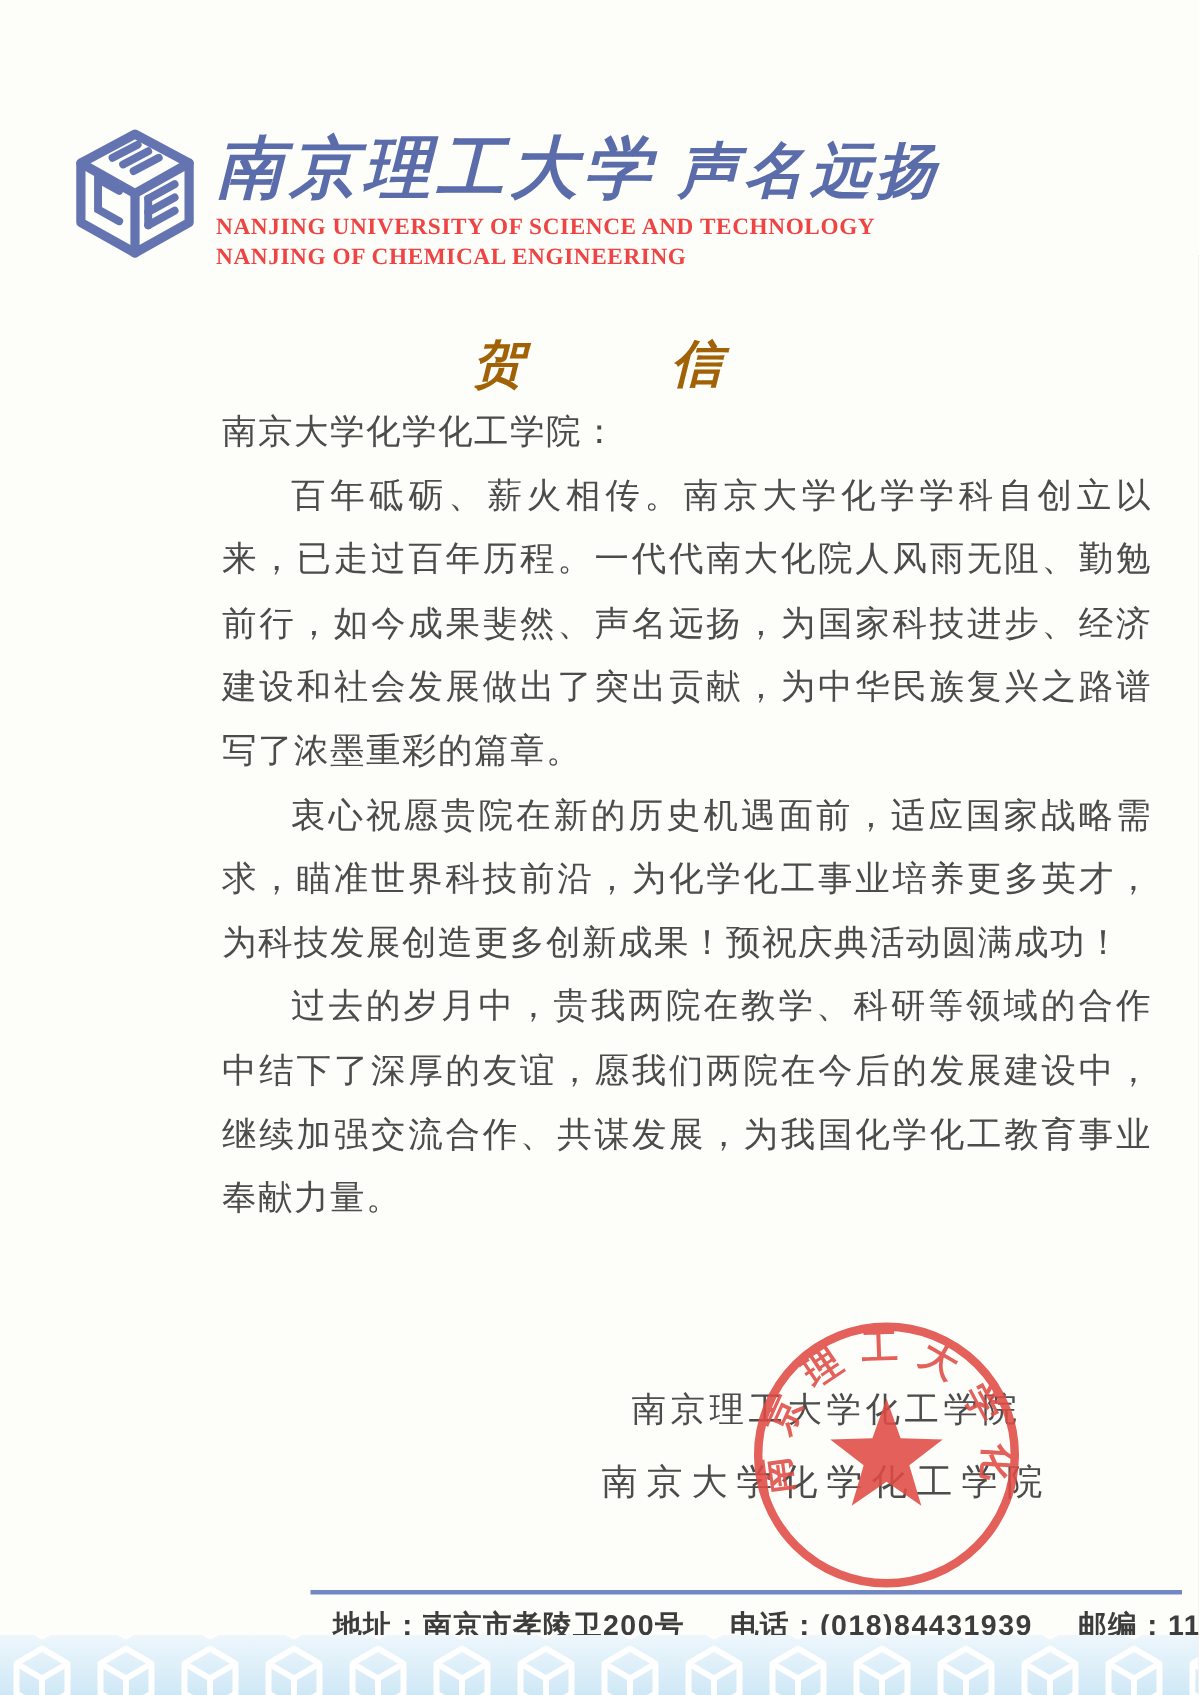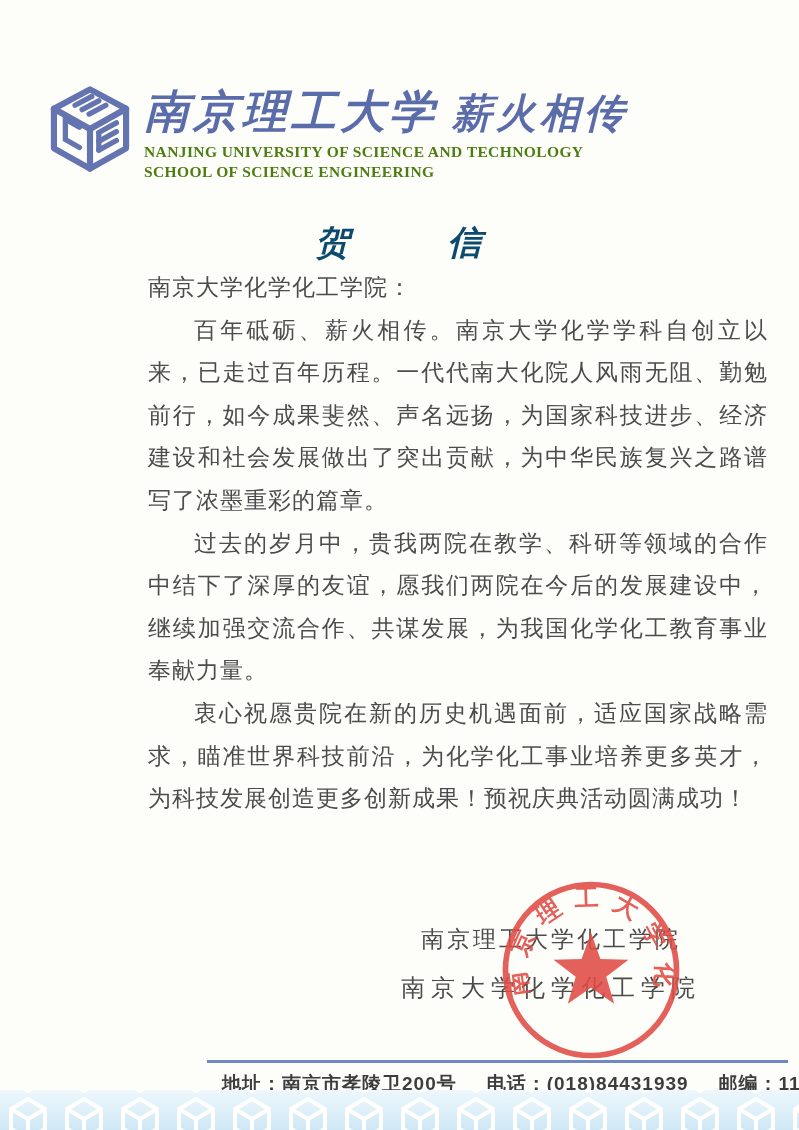--- a/index.html
+++ b/index.html
@@ -20,30 +20,30 @@
   .cn-title {
     font-size:45px; line-height:1.15;
     color:#5b6cab; font-weight:bold;
     letter-spacing:4px; white-space:nowrap;
     font-style:italic;
   }
   .cn-title .cn-part2 { font-size:40px; margin-left:14px; }
   .en-lines {
     margin-top:4px;
     font-family:"Liberation Serif", serif;
-    color:#4d7c0f; font-weight:600;
+    color:#ef4444; font-weight:600;
     font-size:15.5px; line-height:1.3; letter-spacing:0.4px;
   }
 
   
   .letter-title {
     position:absolute; top:220px; left:0; width:100%;
     text-align:center;
     font-size:34px; font-weight:600; font-style:italic;
-    color:#0c4a6e; letter-spacing:2px;
+    color:#a16207; letter-spacing:2px;
   }
   .letter-title .t1 { margin-right:96px; }
 
   
   .letter-body {
     position:absolute; top:266px; left:100px; width:620px;
     font-size:23px; color:#4c4c4c;
     line-height:42.6px; letter-spacing:1px;
     text-align:justify;
     margin-left:48px;
@@ -90,38 +90,38 @@
         <path d="M38,48 L22,39 L22,62 L38,71"></path>
 
         <path d="M60,54 L80,43"></path>
         <path d="M60,64 L80,53"></path>
         <path d="M60,74 L80,63"></path>
         <path d="M60,54 L60,74"></path>
       </g>
     </svg>
     <div class="header-text">
       <div class="cn-title">
-        <span class="cn-part1">南京理工大学</span><span class="cn-part2">薪火相传</span>
+        <span class="cn-part1">南京理工大学</span><span class="cn-part2">声名远扬</span>
       </div>
       <div class="en-lines">
         <div>NANJING UNIVERSITY OF SCIENCE AND TECHNOLOGY</div>
-        <div>SCHOOL OF SCIENCE ENGINEERING</div>
+        <div>NANJING OF CHEMICAL ENGINEERING</div>
       </div>
     </div>
   </div>
 
   <div class="letter-title">
     <span class="t1">贺</span><span class="t2">信</span>
   </div>
 
   <div class="letter-body">
     <p class="salutation">南京大学化学化工学院：</p>
     <p class="para">百年砥砺、薪火相传。南京大学化学学科自创立以来，已走过百年历程。一代代南大化院人风雨无阻、勤勉前行，如今成果斐然、声名远扬，为国家科技进步、经济建设和社会发展做出了突出贡献，为中华民族复兴之路谱写了浓墨重彩的篇章。</p>
+    <p class="para">衷心祝愿贵院在新的历史机遇面前，适应国家战略需求，瞄准世界科技前沿，为化学化工事业培养更多英才，为科技发展创造更多创新成果！预祝庆典活动圆满成功！</p>
     <p class="para">过去的岁月中，贵我两院在教学、科研等领域的合作中结下了深厚的友谊，愿我们两院在今后的发展建设中，继续加强交流合作、共谋发展，为我国化学化工教育事业奉献力量。</p>
-    <p class="para">衷心祝愿贵院在新的历史机遇面前，适应国家战略需求，瞄准世界科技前沿，为化学化工事业培养更多英才，为科技发展创造更多创新成果！预祝庆典活动圆满成功！</p>
   </div>
 
   <div class="sign-off">
     <div class="signature">南京理工大学化工学院</div>
     <div class="sign-date">南京大学化学化工学院</div>
   </div>
 
   <svg class="seal" viewBox="0 0 200 200" aria-hidden="true">
     <defs>
       <path id="sealArc" d="M 34.2,125.9 A 70,70 0 1 1 165.8,125.9" fill="none"></path>

